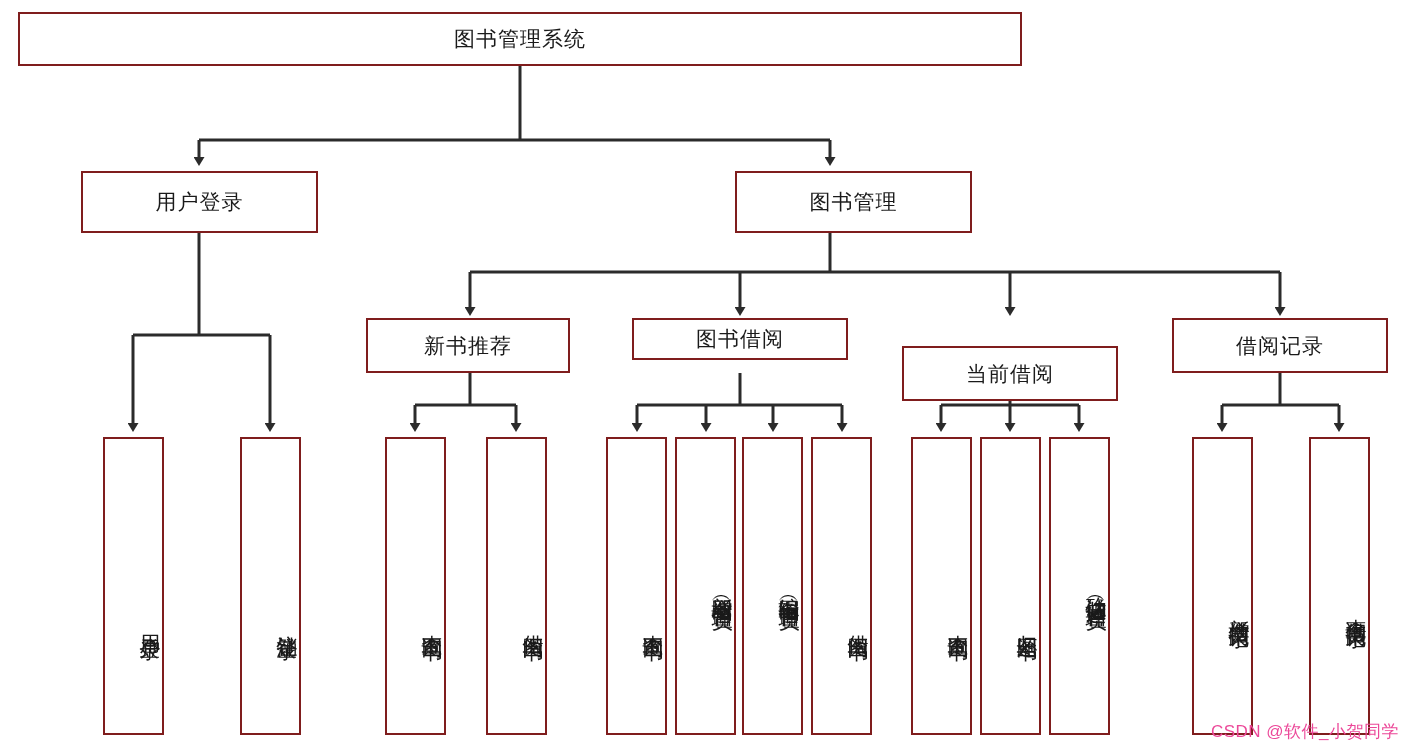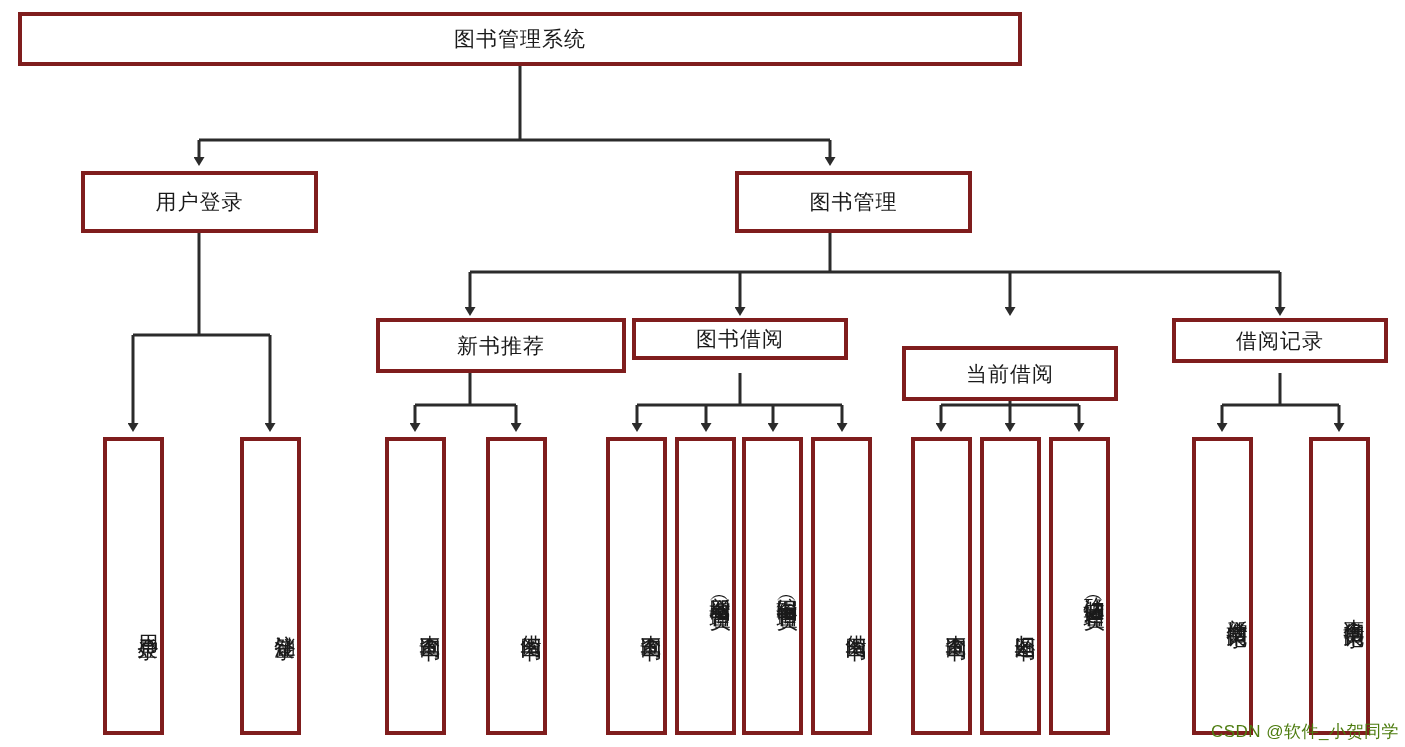--- a/index.html
+++ b/index.html
@@ -13,21 +13,21 @@
   #canvas {
     position: relative;
     width: 1405px;
     height: 747px;
     background: #ffffff;
     overflow: hidden;
   }
   .node {
     position: absolute;
     box-sizing: border-box;
-    border: 4px solid #7f1d1d;
+    border: 2px solid #7f1d1d;
     background: #ffffff;
     display: flex;
     align-items: center;
     justify-content: center;
     color: #1a1a1a;
   }
   .node.horiz {
     font-size: 21px;
     letter-spacing: 1px;
   }
@@ -54,21 +54,21 @@
     top: 0;
     width: 1405px;
     height: 747px;
     pointer-events: none;
   }
   .watermark {
     position: absolute;
     right: 6px;
     bottom: 4px;
     font-size: 17px;
-    color: #4d7c0f;
+    color: #ec4899;
     white-space: nowrap;
     letter-spacing: 0.5px;
   }
 </style>
 </head>
 <body>
 
 <div id="canvas">
 
   <svg id="edges" viewBox="0 0 1405 747" xmlns="http://www.w3.org/2000/svg">
@@ -125,30 +125,30 @@
     <span class="label">图书管理系统</span>
   </div>
 
   <div class="node horiz" style="left:81px; top:171px; width:237px; height:62px;">
     <span class="label">用户登录</span>
   </div>
   <div class="node horiz" style="left:711px; top:171px; width:237px; height:62px;margin-left:24px;">
     <span class="label">图书管理</span>
   </div>
 
-  <div class="node horiz" style="left:376px; top:318px; width:250px; height:55px;">
+  <div class="node horiz" style="left:366px; top:318px; width:204px; height:55px;">
     <span class="label">新书推荐</span>
   </div>
   <div class="node horiz" style="left:632px; top:318px; width:216px; height:42px;">
     <span class="label">图书借阅</span>
   </div>
   <div class="node horiz" style="left:902px; top:318px; width:216px; height:55px;margin-top:28px;">
     <span class="label">当前借阅</span>
   </div>
-  <div class="node horiz" style="left:1172px; top:318px; width:216px; height:45px;">
+  <div class="node horiz" style="left:1172px; top:318px; width:216px; height:55px;">
     <span class="label">借阅记录</span>
   </div>
 
   <div class="node vert" style="left:103px; top:437px; width:61px; height:298px; padding-top:72px;">
     <span class="label">用户登录</span>
   </div>
   <div class="node vert" style="left:240px; top:437px; width:61px; height:298px; padding-top:72px;">
     <span class="label">注销登录</span>
   </div>
 

